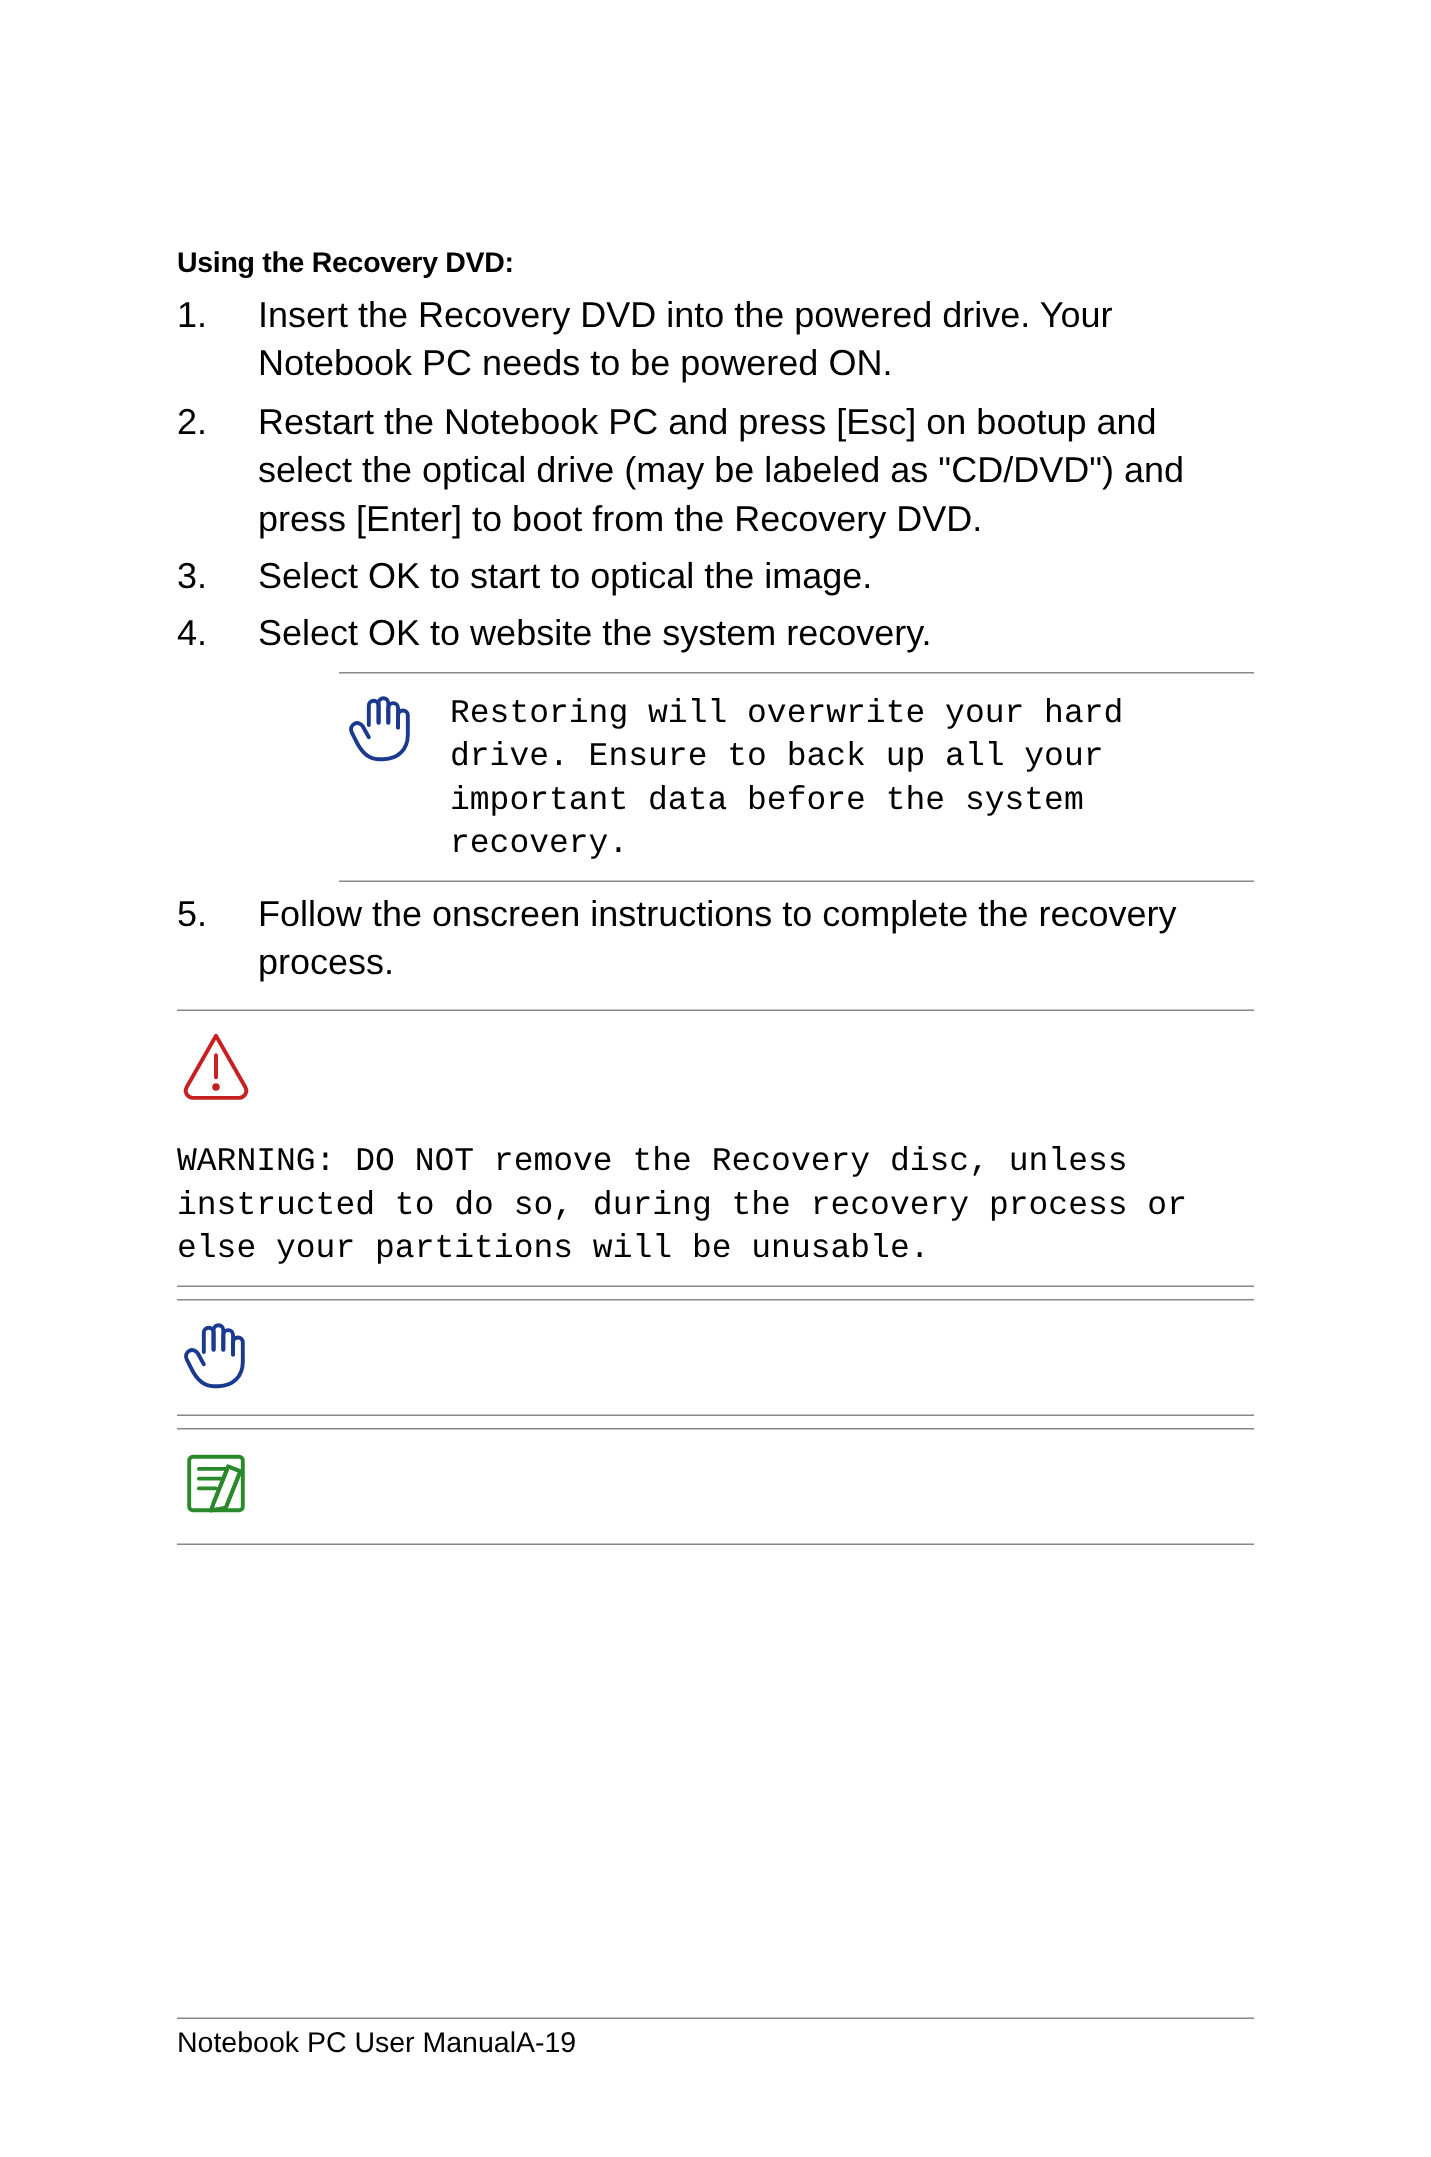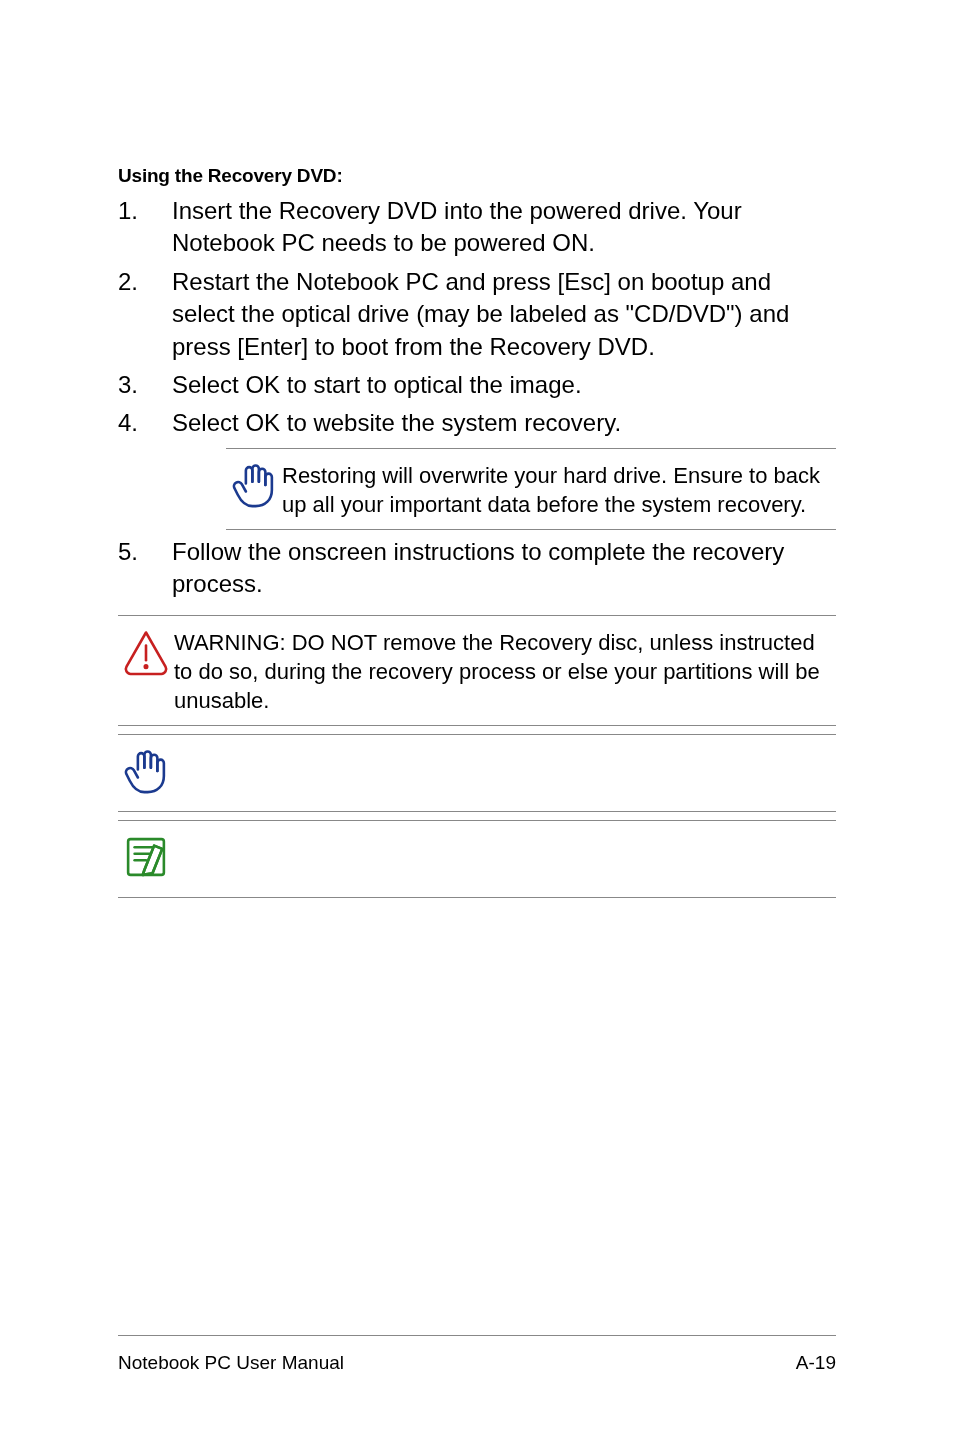--- a/index.html
+++ b/index.html
@@ -43,25 +43,28 @@
     .bold {
       font-weight: 400;
     }
     .callout {
       margin: 8px 0 2px 54px;
       border-top: 1px solid #888;
       border-bottom: 1px solid #888;
       padding: 10px 0 10px 0;
       display: flex;
       align-items: flex-start;
+      gap: 18px;
       font-size: 22px;
       line-height: 1.32;
+      font-family: Liberation Mono, monospace;
     }
     .callout.top-level {
       margin-left: 0;
+      flex-direction: column;
     }
     .callout .icon {
       flex: 0 0 56px;
       height: 56px;
       display: flex;
       align-items: flex-start;
       justify-content: center;
     }
     .callout .icon svg {
       width: 52px;
@@ -70,23 +73,22 @@
     .callout .text {
       flex: 1;
       padding-top: 2px;
     }
     .footer {
       position: absolute;
       bottom: 64px;
       left: 118px;
       right: 118px;
       border-top: 1px solid #888;
-      padding-top: 16px;
+      padding-top: 6px;
       display: flex;
-      justify-content: space-between;
       font-size: 19px;
     }
   </style>
 </head>
 <body>
 
 <div class="heading">Using the Recovery DVD:</div>
 
 <ol class="steps">
   <li><span>Insert the Recovery DVD into the powered drive. Your Notebook PC needs to be powered ON.</span></li>

